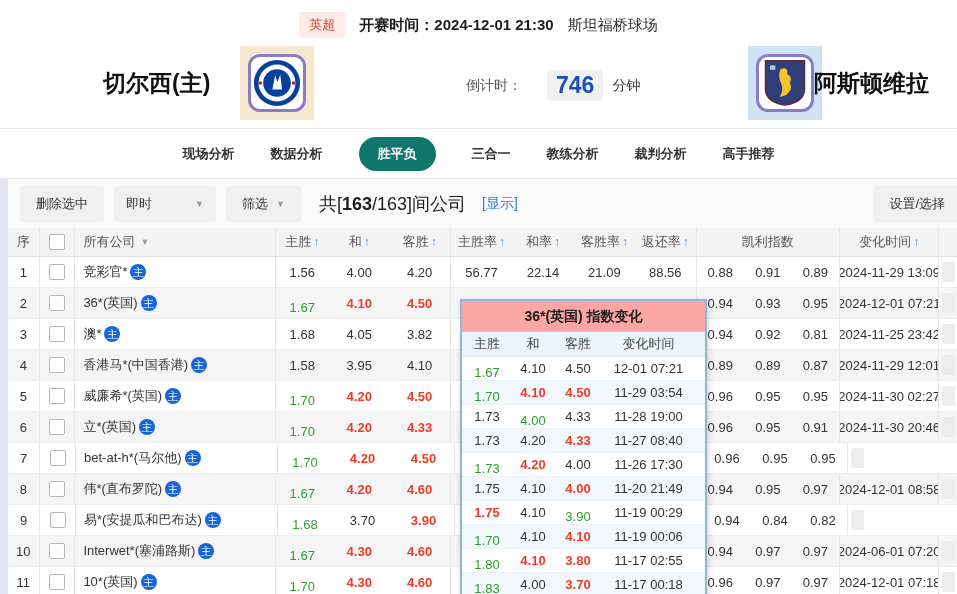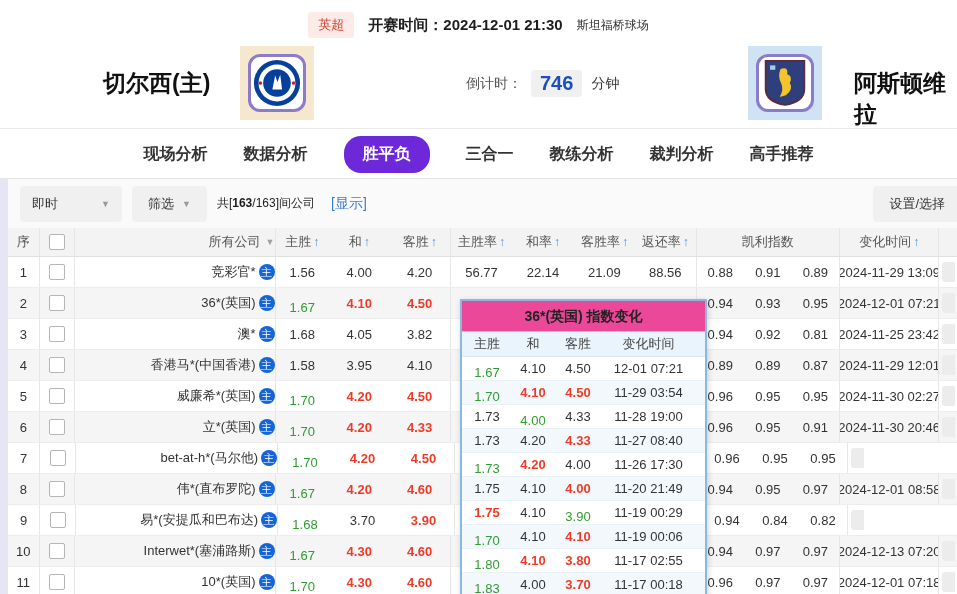--- a/index.html
+++ b/index.html
@@ -2,76 +2,76 @@
 <html><head>
 <meta charset="utf-8">
 <style>
   html,body{margin:0;padding:0;}
   body{width:957px;height:594px;position:relative;overflow:hidden;background:#fff;
        font-family:"Liberation Sans","DejaVu Sans",sans-serif;color:#333;}
   
   .topbar{position:absolute;top:12px;left:0;right:0;display:flex;justify-content:center;align-items:center;gap:14px;}
   .league-badge{background:#fcebe9;color:#d9442f;font-size:13px;padding:4px 10px;border-radius:3px;}
   .kickoff{font-size:15px;font-weight:bold;color:#1d1d1d;}
-  .venue{font-size:12px;color:#333;}
+  .venue{font-size:15px;color:#333;}
   
   .match-header{position:absolute;top:42px;left:0;right:0;height:92px;}
   .team-name{position:absolute;top:26px;font-size:23px;font-weight:bold;color:#111;}
   .home-name{left:103px;}
-  .away-name{left:854px;}
+  .away-name{left:814px;}
   .logo-wrap{position:absolute;top:4px;width:74px;height:74px;display:flex;align-items:center;justify-content:center;}
   .home-wrap{left:240px;background:#f6e8cf;}
   .away-wrap{left:748px;background:#cfe3f4;}
   .logo-frame{width:58px;height:58px;background:#fff;border:3px solid #8a7cc8;border-radius:12px;
               display:flex;align-items:center;justify-content:center;box-sizing:border-box;}
   .countdown{position:absolute;left:466px;top:28px;display:flex;align-items:center;gap:9px;}
   .cd-label{font-size:14px;color:#555;}
-  .cd-value{font-size:20px;font-weight:bold;color:#1b4fc0;background:#f0f0f1;border-radius:4px;padding:2px 9px;}
+  .cd-value{font-size:23px;font-weight:bold;color:#1b4fc0;background:#f0f0f1;border-radius:4px;padding:2px 9px;margin-left:16px;}
   .cd-unit{font-size:14px;color:#333;}
   
   .tabs-section{position:absolute;top:128px;left:0;right:0;height:50px;border-top:1px solid #ebebeb;
                 display:flex;justify-content:center;align-items:center;gap:36px;}
-  .tab{font-size:16px;font-weight:600;color:#333;cursor:pointer;}
-  .tab.active{background:#6d28d9;color:#fff;border-radius:17px;padding:8px 19px;}
+  .tab{font-size:13px;font-weight:600;color:#333;cursor:pointer;}
+  .tab.active{background:#0f766e;color:#fff;border-radius:17px;padding:8px 19px;}
   
   .left-strip{position:absolute;top:178px;left:0;width:8px;bottom:0;background:#e4e6f4;}
   .panel{position:absolute;top:178px;left:8px;right:0;bottom:0;background:#fff;border-top:1px solid #e3e3e3;}
   .toolbar{height:49px;display:flex;align-items:center;padding:0 12px;gap:10px;background:#fafafa;}
   .tb-btn{background:#f0f0f1;border:none;border-radius:4px;font-size:13px;color:#333;padding:9px 16px;cursor:pointer;}
   .tb-drop{display:flex;align-items:center;justify-content:space-between;}
   .drop-wide{width:102px;box-sizing:border-box;padding:9px 12px;}
   .tri{font-size:9px;color:#999;margin-left:8px;}
-  .count-text{font-size:12px;color:#1d1d1d;margin-left:0;}
+  .count-text{font-size:18px;color:#1d1d1d;margin-left:8px;}
   .count-bold{font-weight:bold;}
   .show-link{color:#3a7bd5;font-size:14px;margin-left:6px;cursor:pointer;}
   .settings-btn{margin-left:auto;margin-right:-16px;white-space:nowrap;}
   
   .thead{display:flex;height:28px;background:#f3f3f4;border-bottom:1px solid #e0e0e0;align-items:center;
          font-size:13px;color:#555;}
   .trow{display:flex;height:30px;align-items:center;border-bottom:1px solid #ededee;font-size:13px;background:#fff;}
   .trow.alt{background:#f5f5f6;}
   .cell{box-sizing:border-box;text-align:center;overflow:hidden;white-space:nowrap;}
   .br{border-right:1px solid #e6e6e6;height:100%;display:flex;align-items:center;justify-content:center;}
   .hcell{display:flex;align-items:center;justify-content:center;height:100%;box-sizing:border-box;}
-  .w-seq{width:32px;} .w-cb{width:36px;} .w-co{width:202px;justify-content:flex-end;padding-left:8px;text-align:left;}
+  .w-seq{width:32px;} .w-cb{width:36px;} .w-co{width:202px;justify-content:flex-start;padding-left:8px;text-align:left;}
   .w-o{width:54px;} .w-o2{width:61px;} .w-o3{width:62px;}
   .w-r{width:62px;} .w-k{width:145px;} .w-k3{width:48px;} .w-k3l{width:49px;}
   .w-t{width:100px;} .w-a{width:18px;justify-content:flex-start;}
   .sort-arrow{color:#4b8fd4;margin-left:2px;font-size:12px;}
   .filter-tri{color:#a0a0a0;font-size:9px;margin-left:5px;}
   .cb{width:14px;height:14px;border:1px solid #b5b5b5;border-radius:2px;background:#fff;cursor:pointer;}
   .host{display:inline-block;width:16px;height:16px;min-width:16px;background:#1565d8;color:#fff;border-radius:50%;
         font-size:11px;line-height:16px;text-align:center;margin-left:3px;}
   .c-g{color:#2f9c2f;font-weight:normal;margin-top:8px;} .c-r{color:#ee3b28;font-weight:bold;} .c-k{color:#333;}
   .stub{width:13px;height:20px;background:#ececec;border-radius:3px 0 0 3px;margin-left:3px;cursor:pointer;}
   .company-label{color:#333;cursor:pointer;}
   
   .popup{position:absolute;left:452px;top:120px;width:247px;background:#fff;border:2px solid #8bb9dd;
          box-sizing:border-box;z-index:5;box-shadow:1px 2px 6px rgba(0,0,0,.18);}
-  .popup-title{height:30px;background:#ec4899;text-align:center;line-height:30px;font-weight:bold;font-size:14px;
+  .popup-title{height:30px;background:#fca5a5;text-align:center;line-height:30px;font-weight:bold;font-size:14px;
                color:#222;border-bottom:1px solid #a9cce8;}
   .popup-head{display:flex;height:24px;align-items:center;background:#e9f4fc;font-size:13px;color:#444;
               border-bottom:1px solid #d7e9f6;}
   .p-h{width:50px;text-align:center;} .p-d{width:42px;text-align:center;} .p-a{width:48px;text-align:center;}
   .p-t{flex:1;text-align:center;padding-right:10px;}
   .popup-row{display:flex;height:23px;align-items:center;font-size:13px;border-bottom:1px solid #e9f2f9;}
   .popup-row.alt{background:#f3f8fc;}
 </style>
 </head>
 <body>
@@ -120,20 +120,21 @@
     <div class="tab">三合一</div>
     <div class="tab">教练分析</div>
     <div class="tab">裁判分析</div>
     <div class="tab">高手推荐</div>
   </div>
 
 <div class="left-strip"></div>
 
 <div class="panel">
   <div class="toolbar">
+    <button class="tb-btn">删除选中</button>
     <button class="tb-btn tb-drop drop-wide">
       <span>即时</span>
       <span class="tri">▼</span>
     </button>
     <button class="tb-btn tb-drop">
       <span>筛选</span>
       <span class="tri">▼</span>
     </button>
     <span class="count-text"><span>共[</span><span class="count-bold">163</span><span>/163]间公司</span></span>
     <span class="show-link">[显示]</span>
@@ -414,21 +415,21 @@
         <div class="cell hcell w-o c-g">1.67</div>
         <div class="cell hcell w-o2 c-r">4.30</div>
         <div class="cell hcell w-o3 br c-r">4.60</div>
         <div class="cell hcell w-r"></div>
         <div class="cell hcell w-r"></div>
         <div class="cell hcell w-r"></div>
         <div class="cell hcell w-r br"></div>
         <div class="cell hcell w-k3">0.94</div>
         <div class="cell hcell w-k3">0.97</div>
         <div class="cell hcell w-k3l br">0.97</div>
-        <div class="cell hcell w-t br">2024-12-13 07:20</div>
+        <div class="cell hcell w-t br">2024-06-01 07:20</div>
         <div class="cell hcell w-a">
           <div class="stub"></div>
         </div>
       </div>
       <div class="trow">
         <div class="cell br hcell w-seq">11</div>
         <div class="cell br hcell w-cb">
           <div class="cb"></div>
         </div>
         <div class="cell br hcell w-co">

